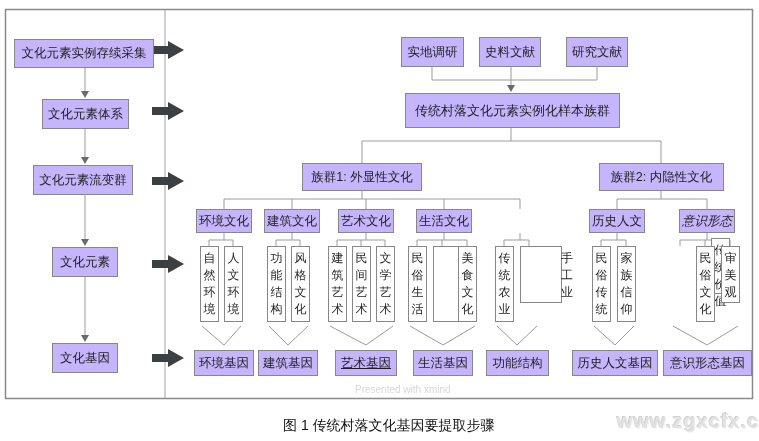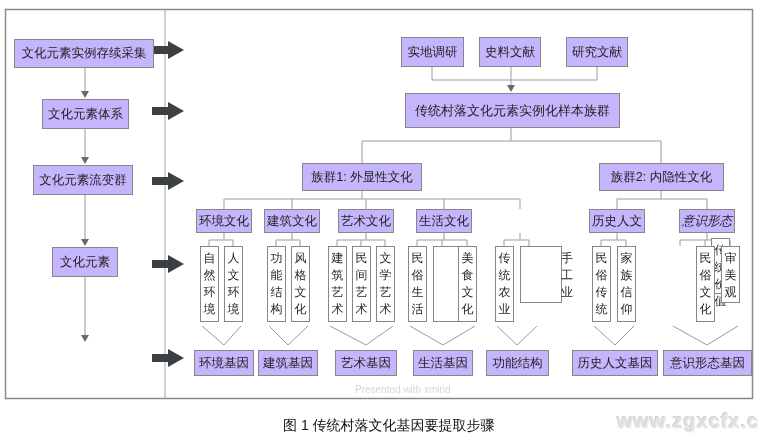--- a/index.html
+++ b/index.html
@@ -129,20 +129,21 @@
         <line x1="634" y1="326" x2="615" y2="345"></line>
       <line x1="673" y1="326" x2="707" y2="345"></line>
         <line x1="738" y1="326" x2="707" y2="345"></line>
     </g>
   </svg>
 
   <div class="box" style="left:14px;top:39px;width:140px;height:29px;">文化元素实例存续采集</div>
   <div class="box" style="left:42px;top:99px;width:87px;height:30px;">文化元素体系</div>
   <div class="box" style="left:33px;top:165px;width:100px;height:30px;">文化元素流变群</div>
   <div class="box" style="left:52px;top:247px;width:66px;height:30px;">文化元素</div>
+  <div class="box" style="left:52px;top:343px;width:66px;height:30px;">文化基因</div>
 
   <div class="box" style="left:401px;top:37px;width:63px;height:30px;">实地调研</div>
   <div class="box" style="left:479px;top:37px;width:62px;height:30px;">史料文献</div>
   <div class="box" style="left:566px;top:37px;width:62px;height:30px;">研究文献</div>
 
   <div class="box big" style="left:405px;top:93px;width:215px;height:35px;">传统村落文化元素实例化样本族群</div>
 
   <div class="box" style="left:302px;top:163px;width:120px;height:28px;">族群1: 外显性文化</div>
   <div class="box" style="left:599px;top:163px;width:125px;height:28px;">族群2: 内隐性文化</div>
 
@@ -166,21 +167,21 @@
   <div class="vbox" style="left:495px;top:246px;width:19px;height:76px;">传统农业</div>
   <div class="vbox" style="left:520px;top:246px;width:19px;height:57px;padding-left:40px;">手工业</div>
   <div class="vbox" style="left:592px;top:246px;width:19px;height:76px;">民俗传统</div>
   <div class="vbox" style="left:617px;top:246px;width:19px;height:76px;">家族信仰</div>
   <div class="vbox" style="left:671px;top:238px;width:19px;height:56px;margin-left:40px;">传统价值</div>
   <div class="vbox" style="left:696px;top:246px;width:19px;height:76px;">民俗文化</div>
   <div class="vbox" style="left:721px;top:246px;width:19px;height:57px;">审美观</div>
 
   <div class="box" style="left:194px;top:350px;width:60px;height:26px;">环境基因</div>
   <div class="box" style="left:258px;top:350px;width:60px;height:26px;">建筑基因</div>
-  <div class="box" style="left:335px;top:350px;width:62px;height:26px;">艺术基因</div>
+  <div class="box" style="left:335px;top:350px;width:62px;height:26px;text-decoration:underline;">艺术基因</div>
   <div class="box" style="left:413px;top:350px;width:60px;height:26px;">生活基因</div>
   <div class="box" style="left:486px;top:350px;width:63px;height:26px;">功能结构</div>
   <div class="box" style="left:572px;top:350px;width:86px;height:26px;">历史人文基因</div>
   <div class="box" style="left:663px;top:350px;width:89px;height:26px;">意识形态基因</div>
 
   <div class="xmindwm">Presented with xmind</div>
   <div class="caption">图 1 传统村落文化基因要提取步骤</div>
   <div class="sitewm">www.zgxcfx.com</div>
 </div>
 

